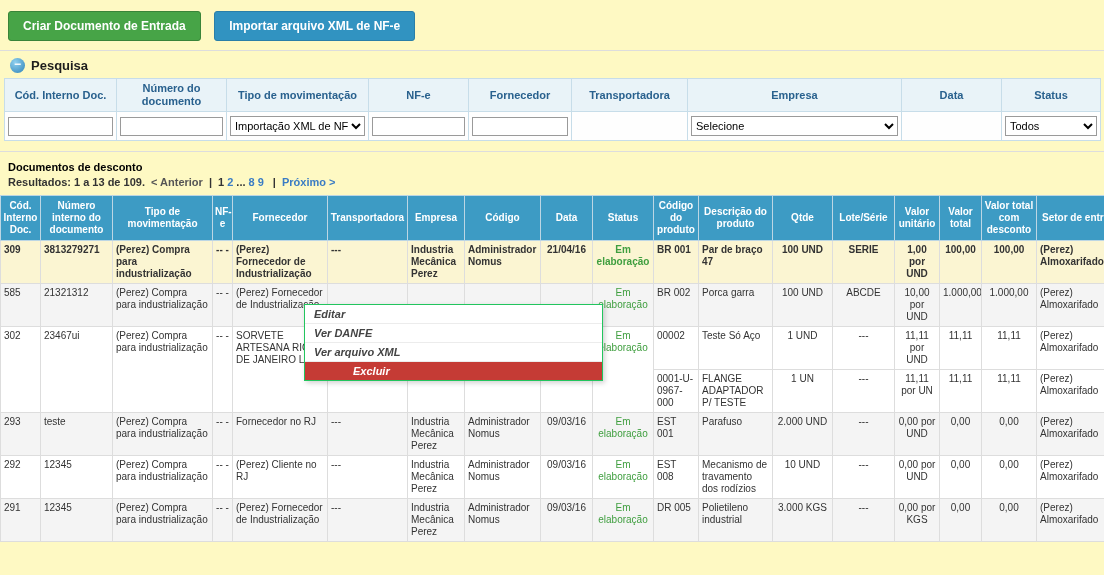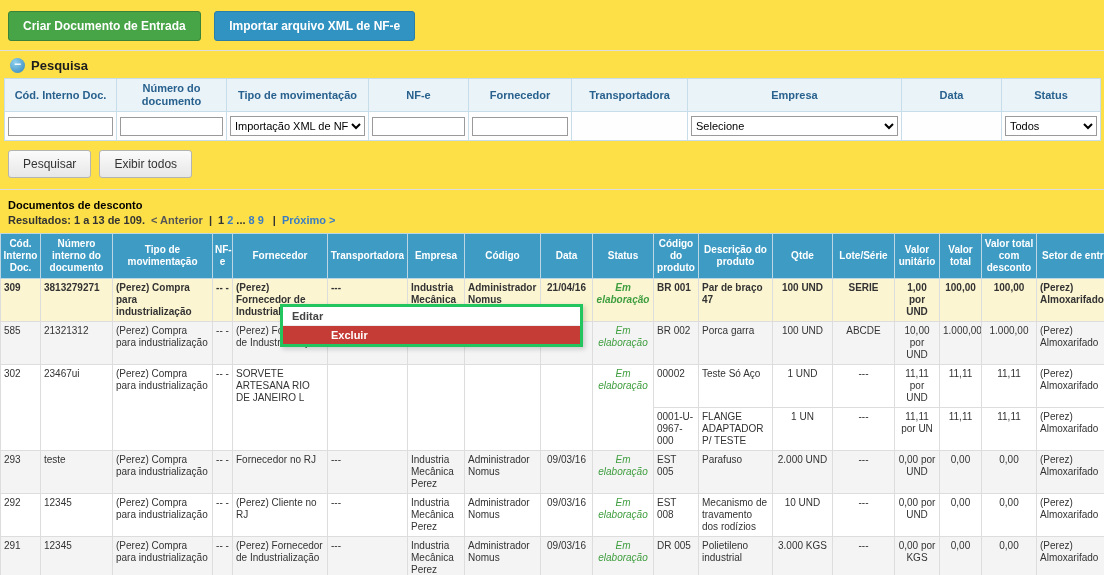--- a/index.html
+++ b/index.html
@@ -1,18 +1,18 @@
 <!DOCTYPE html>
 <html><head>
 <meta charset="utf-8">
 <style>
   html,body { margin:0; padding:0; background:#fff; }
   .page {
     position:relative; width:1104px; height:575px; overflow:hidden;
-    font-family:"Liberation Sans","DejaVu Sans",sans-serif; color:#333; background:#fde047;
+    font-family:"Liberation Sans","DejaVu Sans",sans-serif; color:#333; background:#fef9c3;
   }
   
   .toolbar { padding:11px 8px 9px; }
   .btn { font-family:inherit; font-weight:bold; font-size:12px; padding:7px 14px;
          border-radius:3px; color:#fff; cursor:pointer; }
   .btn-green { background:#47a447; border:1px solid #398439; }
   .btn-blue  { background:#3193c1; border:1px solid #2a7fa8; margin-left:9px; }
 
   
   .search-section { border-top:1px solid #ddd; border-bottom:1px solid #ddd; padding:4px 0 10px; }
@@ -45,26 +45,26 @@
   
   .table-wrap { margin-top:4px; width:1104px; overflow:hidden; }
   table.doc-table { border-collapse:collapse; table-layout:fixed; width:1126px; font-size:10px; }
   .doc-table th { background:#3d9bc4; color:#fff; font-weight:bold; font-size:10px;
     border:1px solid #bcd6e4; padding:4px 2px; text-align:center; vertical-align:middle; line-height:1.18; }
   .doc-table td { border:1px solid #ddd; padding:3px 3px; vertical-align:top; color:#333;
     line-height:1.2; overflow:hidden; background:#fff; }
   .doc-table tr.alt td { background:#f4f4f4; }
   .doc-table tr.hl td { background:#fbf5d2; font-weight:bold;margin-left:40px; }
   .doc-table td.c { text-align:center; }
-  .doc-table td.st { color:#3f9e3f;font-style:italic; }
+  .doc-table td.st { color:#3f9e3f; }
   .doc-table tr { cursor:pointer; }
 
   
-  .context-menu { position:absolute; left:280px; top:304px; width:297px; background:#fff;
-    border:3px solid #22c55e; box-shadow:2px 2px 5px rgba(0,0,0,.18); z-index:20; }
+  .context-menu { position:absolute; left:304px; top:304px; width:297px; background:#fff;
+    border:1px solid #22c55e; box-shadow:2px 2px 5px rgba(0,0,0,.18); z-index:20;font-style:italic; }
   .cm-item { font-size:11px; font-weight:bold; color:#444; padding:3px 9px;
     border-bottom:1px solid #ececec; cursor:pointer; }
   .cm-item:last-child { border-bottom:none;padding-left:48px; }
   .cm-item.hover { background:#b4d6ea; }
   .cm-item.danger { background:#c53b35; color:#fff; }
 </style>
 </head>
 <body>
 
 <div class="page">
@@ -113,24 +113,20 @@
               <td><input class="filter-input" style=""></td>
               <td><input class="filter-input" style=""></td>
               <td></td>
               <td><select class="filter-select"><option>Selecione</option></select></td>
               <td></td>
               <td><select class="filter-select"><option>Todos</option></select></td>
             </tr>
           </tbody>
       </table>
     </div>
-    <div class="search-buttons">
-      <button class="btn-gray">Pesquisar</button>
-      <button class="btn-gray">Exibir todos</button>
-    </div>
   </div>
 
   <div class="results-header">
     <div class="results-title">Documentos de desconto</div>
     <div class="pagination">
       <span>Resultados: 1 a 13 de 109.</span>
       <span class="prev">&lt; Anterior</span>
       <span>|</span>
       <span id="pagination-pages"><span>1</span><a href="#">2</a><span>...</span><a href="#">8</a><a href="#">9</a></span>
       <span>|</span>
@@ -257,21 +253,21 @@
             <td>293</td>
             <td>teste</td>
             <td>(Perez) Compra para industrialização</td>
             <td class="c">-- -</td>
             <td>Fornecedor no RJ</td>
             <td>---</td>
             <td>Industria Mecânica Perez</td>
             <td>Administrador Nomus</td>
             <td class="c">09/03/16</td>
             <td class="c st">Em elaboração</td>
-            <td>EST 005</td>
+            <td>EST 001</td>
             <td>Parafuso</td>
             <td class="c">2.000 UND</td>
             <td class="c">---</td>
             <td class="c">0,00 por UND</td>
             <td class="c">0,00</td>
             <td class="c">0,00</td>
             <td>(Perez) Almoxarifado</td>
           </tr>
           <tr class="">
             <td>292</td>
@@ -312,16 +308,18 @@
             <td class="c">0,00</td>
             <td class="c">0,00</td>
             <td>(Perez) Almoxarifado</td>
           </tr>
         </tbody>
     </table>
   </div>
 
   <div class="context-menu" id="context-menu">
       <div class="cm-item">Editar</div>
+      <div class="cm-item">Ver DANFE</div>
+      <div class="cm-item">Ver arquivo XML</div>
       <div class="cm-item danger">Excluir</div>
     </div>
 
 </div>
 
 </body></html>

